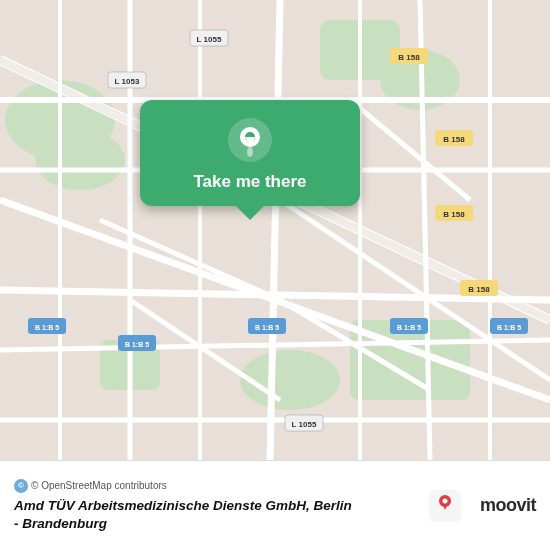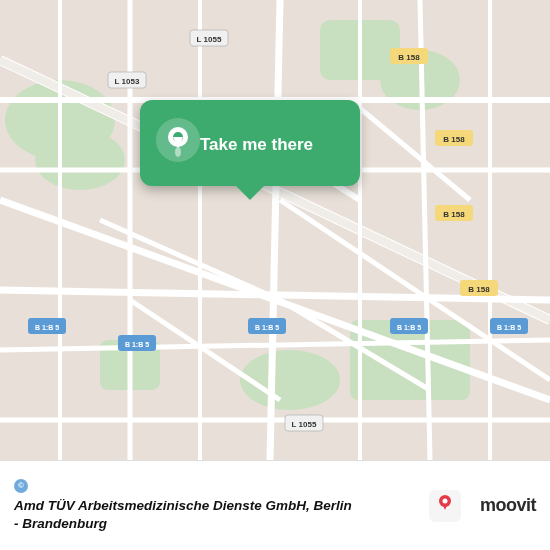--- a/index.html
+++ b/index.html
@@ -28,21 +28,21 @@
 
     
     #callout {
       position: absolute;
       top: 100px;
       left: 140px;
       width: 220px;
       background: #3daa6e;
       border-radius: 12px;
       display: flex;
-      flex-direction: row;
+      flex-direction: column;
       align-items: center;
       padding: 18px 16px 14px;
       cursor: pointer;
       box-shadow: 0 4px 12px rgba(0,0,0,0.3);
     }
 
     #callout::after {
       content: '';
       position: absolute;
       bottom: -14px;
@@ -226,20 +226,21 @@
       <polygon points="22,30 17,19 27,19" fill="#ffffff"></polygon>
     </svg>
     <span id="callout-label">Take me there</span>
   </div>
 </div>
 
 <div id="info-bar">
   <div id="info-left">
     <div id="osm-credit">
       <span id="osm-logo">©</span>
+      <span>© OpenStreetMap contributors</span>
     </div>
     <div id="place-name">
       <span>Amd TÜV Arbeitsmedizinische Dienste GmbH, Berlin<br>- Brandenburg</span>
     </div>
   </div>
   <div id="moovit-logo">
 
     <svg id="moovit-icon" viewBox="0 0 32 32" xmlns="http://www.w3.org/2000/svg">
       <rect width="32" height="32" rx="6" fill="#f5f5f5"></rect>
 

